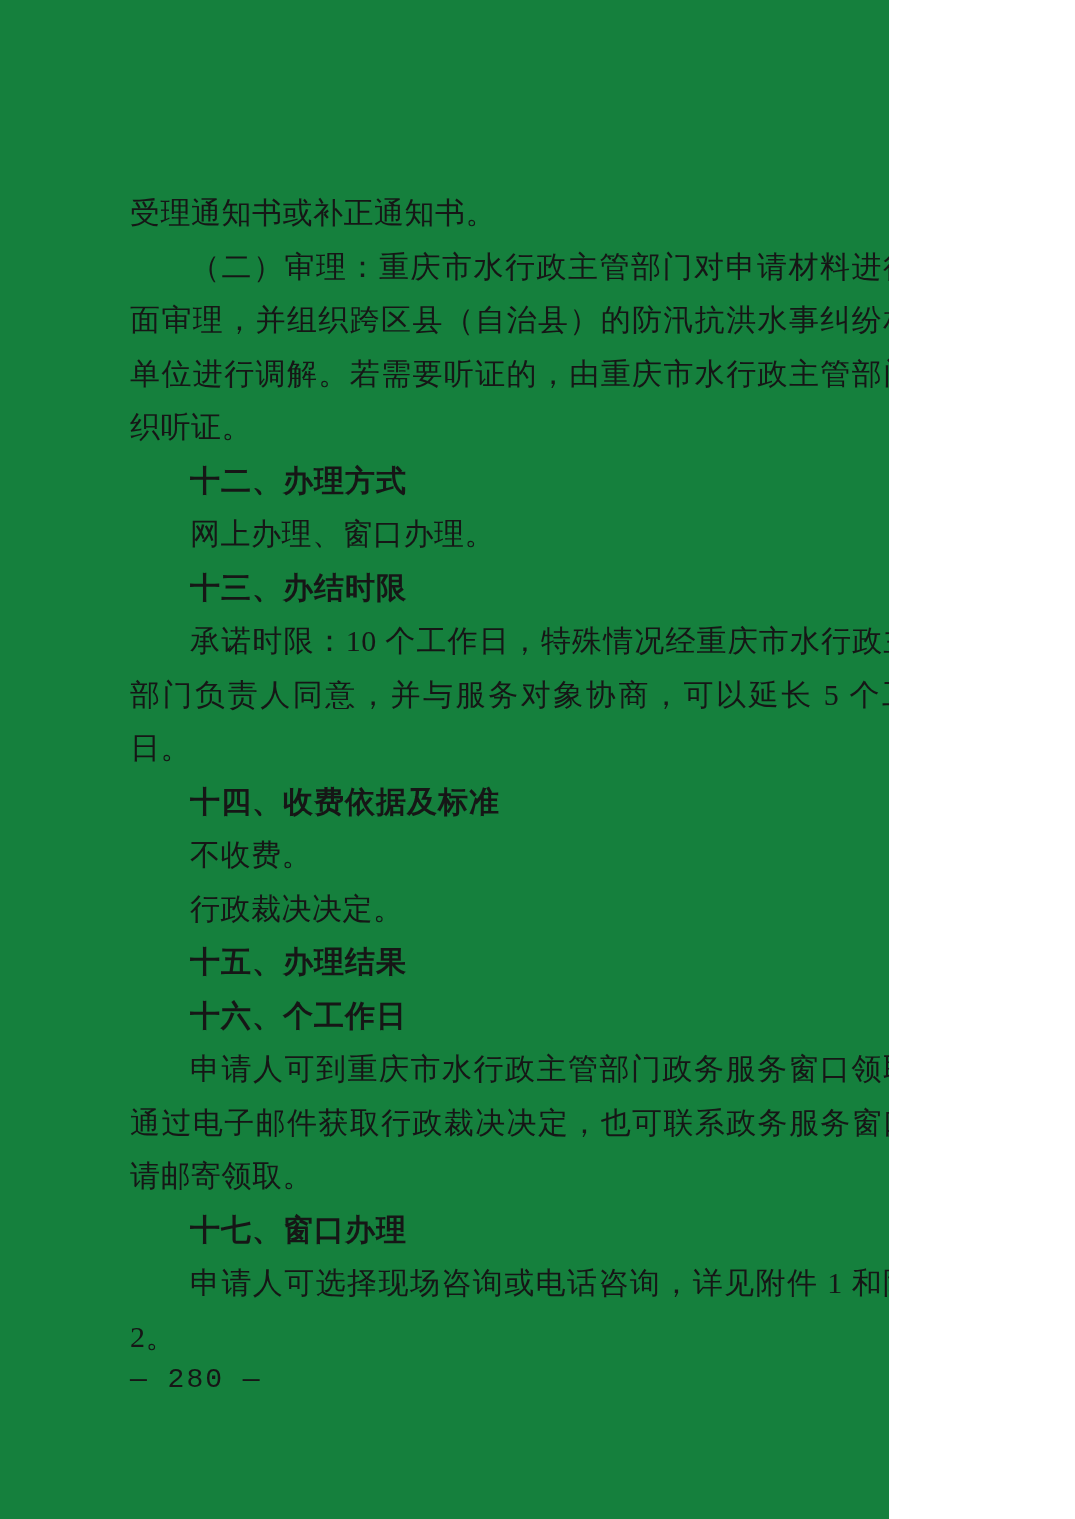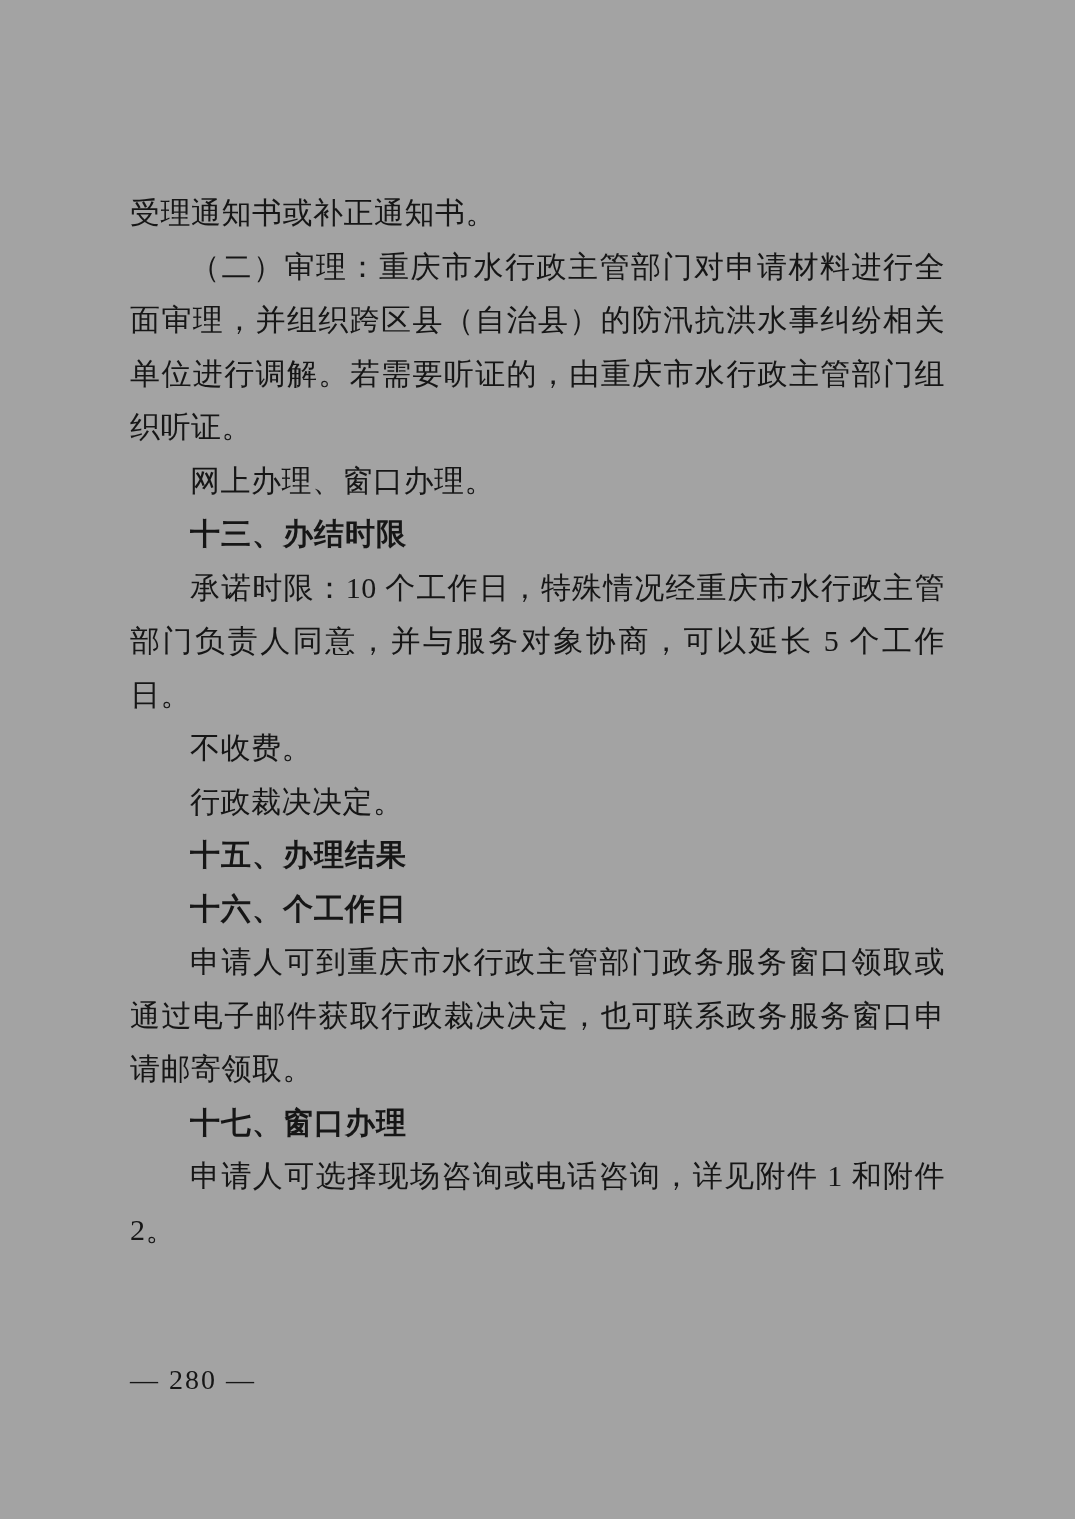--- a/index.html
+++ b/index.html
@@ -2,23 +2,23 @@
 <html><head>
 <meta charset="utf-8">
 <style>
   html, body {
     margin: 0;
     padding: 0;
     background: #ffffff;
   }
   .page {
     position: relative;
-    width: 1075px;
+    width: 889px;
     height: 1519px;
-    background: #a3a3a3;
+    background: #15803d;
     overflow: hidden;
     font-family: "Liberation Serif", "DejaVu Serif", serif;
     color: #161616;
   }
   .doc-content {
     position: absolute;
     left: 130px;
     top: 186px;
     width: 815px;
   }
@@ -38,35 +38,37 @@
     font-weight: bold;
     text-align: left;
     letter-spacing: 1px;
   }
   .footer {
     position: absolute;
     left: 130px;
     top: 1360px;
     font-size: 28px;
     line-height: 40px;
-    font-family: Liberation Serif, serif;
+    font-family: Liberation Mono, monospace;
     color: #161616;
     letter-spacing: 2px;
   }
 </style>
 </head>
 <body>
 
 <div class="page">
   <div class="doc-content">
       <p class="para">受理通知书或补正通知书。</p>
       <p class="para indent">（二）审理：重庆市水行政主管部门对申请材料进行全面审理，并组织跨区县（自治县）的防汛抗洪水事纠纷相关单位进行调解。若需要听证的，由重庆市水行政主管部门组织听证。</p>
+      <p class="para heading indent">十二、办理方式</p>
       <p class="para indent">网上办理、窗口办理。</p>
       <p class="para heading indent">十三、办结时限</p>
       <p class="para indent">承诺时限：10 个工作日，特殊情况经重庆市水行政主管部门负责人同意，并与服务对象协商，可以延长 5 个工作日。</p>
+      <p class="para heading indent">十四、收费依据及标准</p>
       <p class="para indent">不收费。</p>
       <p class="para indent">行政裁决决定。</p>
       <p class="para heading indent">十五、办理结果</p>
       <p class="para heading indent">十六、个工作日</p>
       <p class="para indent">申请人可到重庆市水行政主管部门政务服务窗口领取或通过电子邮件获取行政裁决决定，也可联系政务服务窗口申请邮寄领取。</p>
       <p class="para heading indent">十七、窗口办理</p>
       <p class="para indent">申请人可选择现场咨询或电话咨询，详见附件 1 和附件 2。</p>
     </div>
   <div class="footer">— 280 —</div>
 </div>

